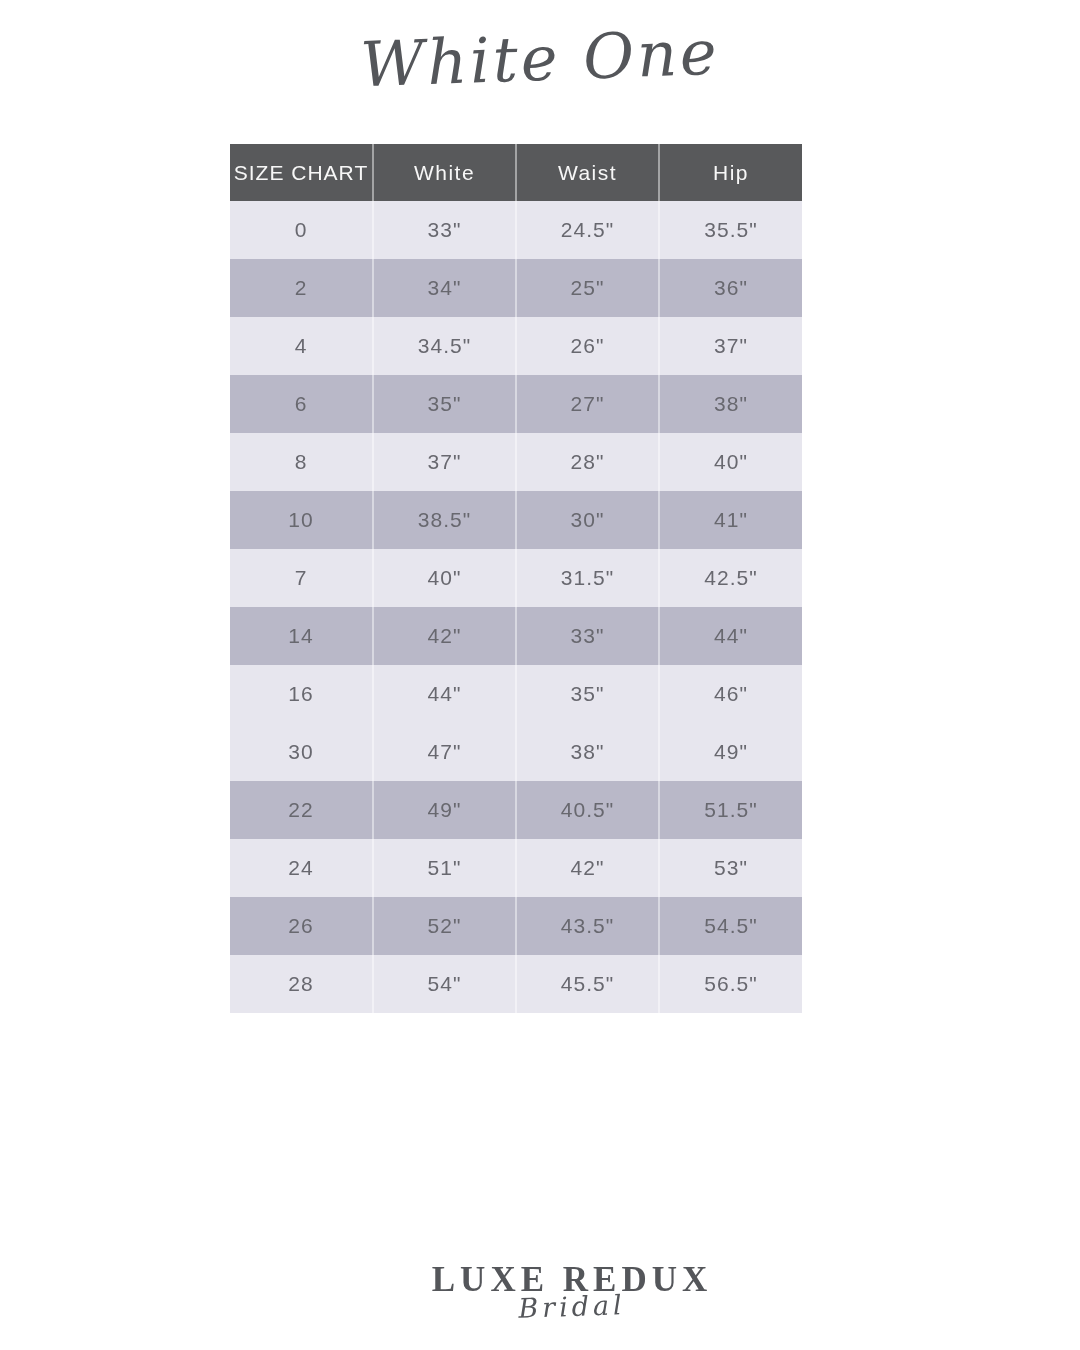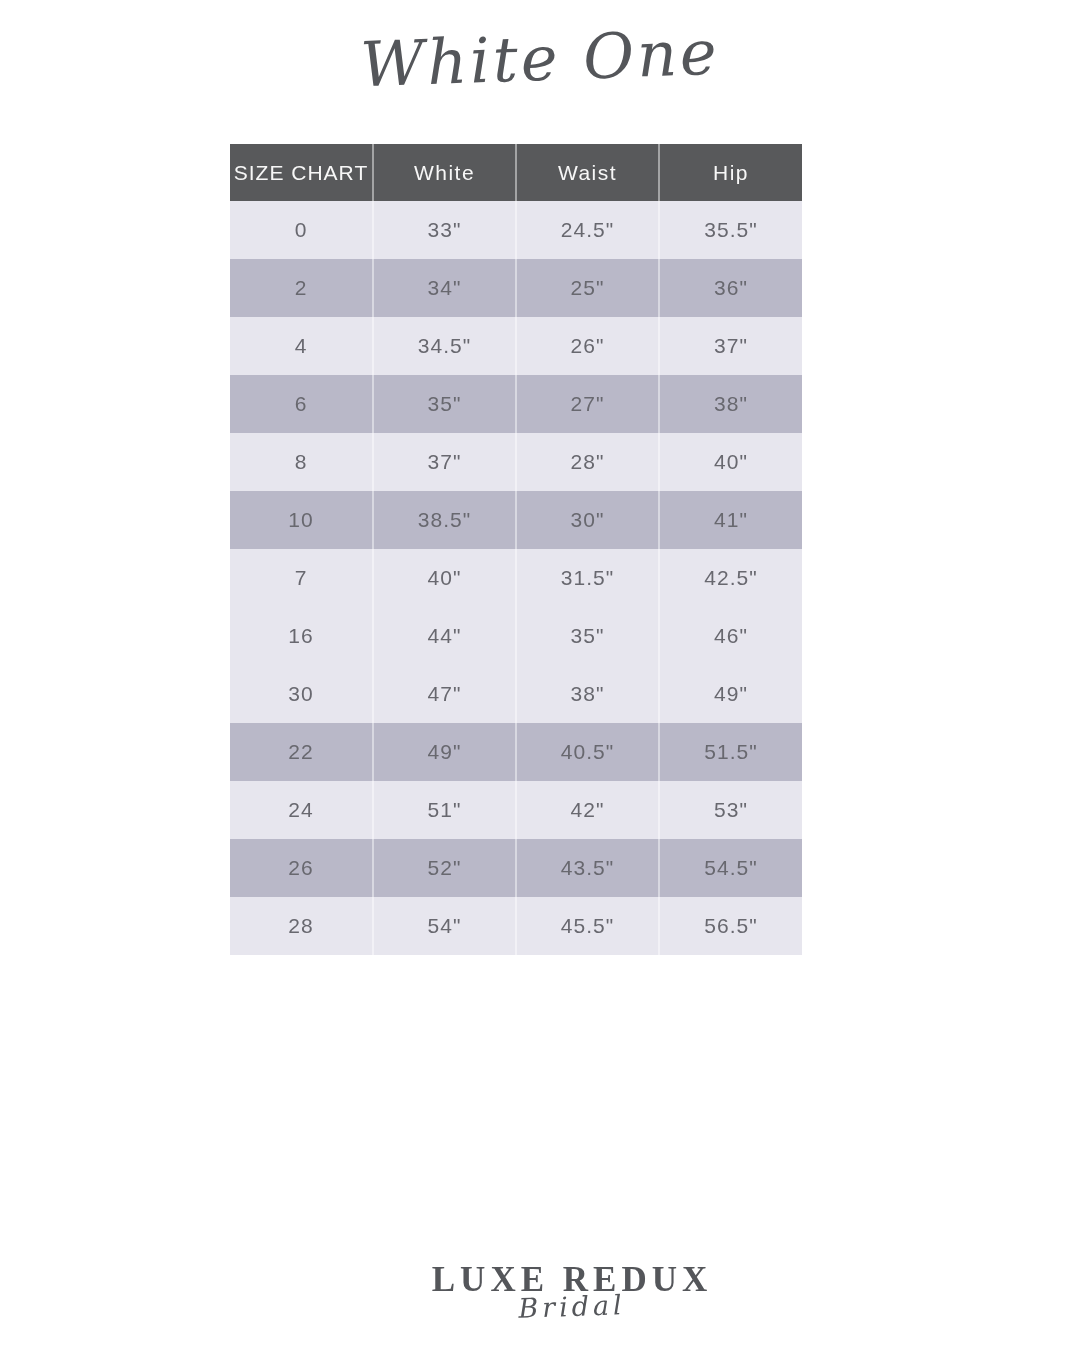--- a/index.html
+++ b/index.html
@@ -149,20 +149,26 @@
             <td>38.5"</td>
             <td>30"</td>
             <td>41"</td>
           </tr>
           <tr class="row-light">
             <td>7</td>
             <td>40"</td>
             <td>31.5"</td>
             <td>42.5"</td>
           </tr>
+          <tr class="row-dark">
+            <td>14</td>
+            <td>42"</td>
+            <td>33"</td>
+            <td>44"</td>
+          </tr>
           <tr class="row-light">
             <td>16</td>
             <td>44"</td>
             <td>35"</td>
             <td>46"</td>
           </tr>
           <tr class="row-light">
             <td>30</td>
             <td>47"</td>
             <td>38"</td>

